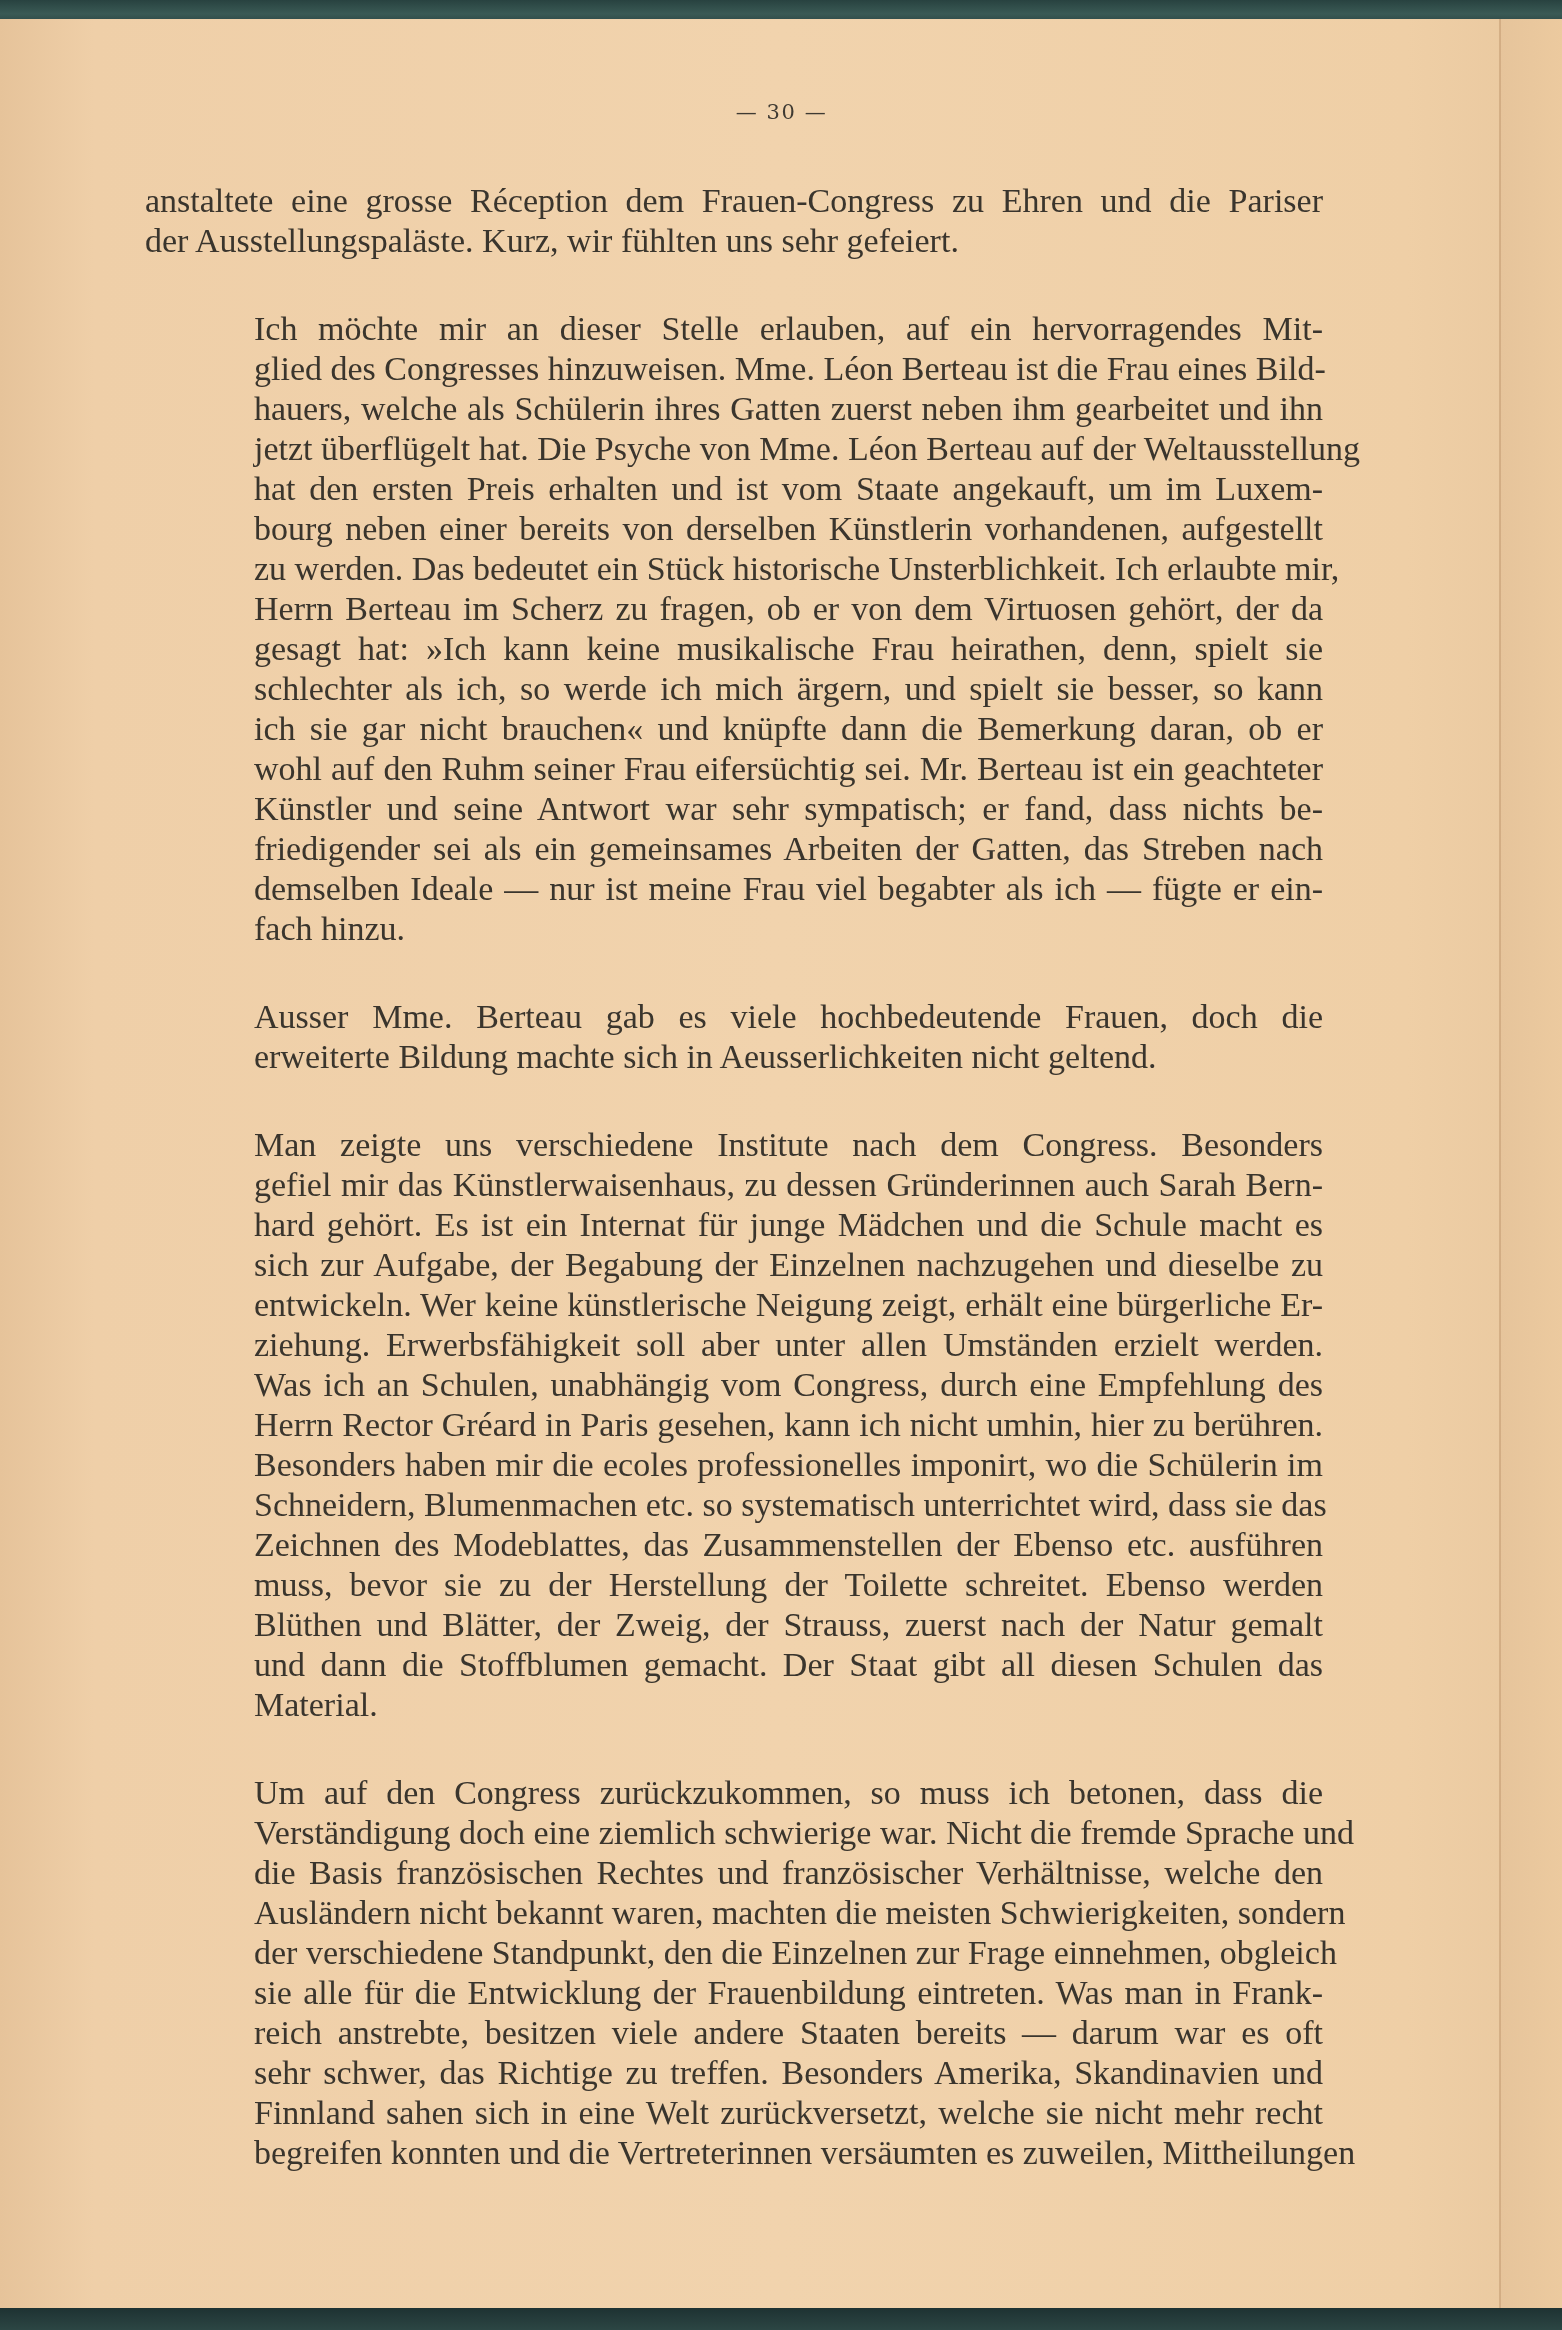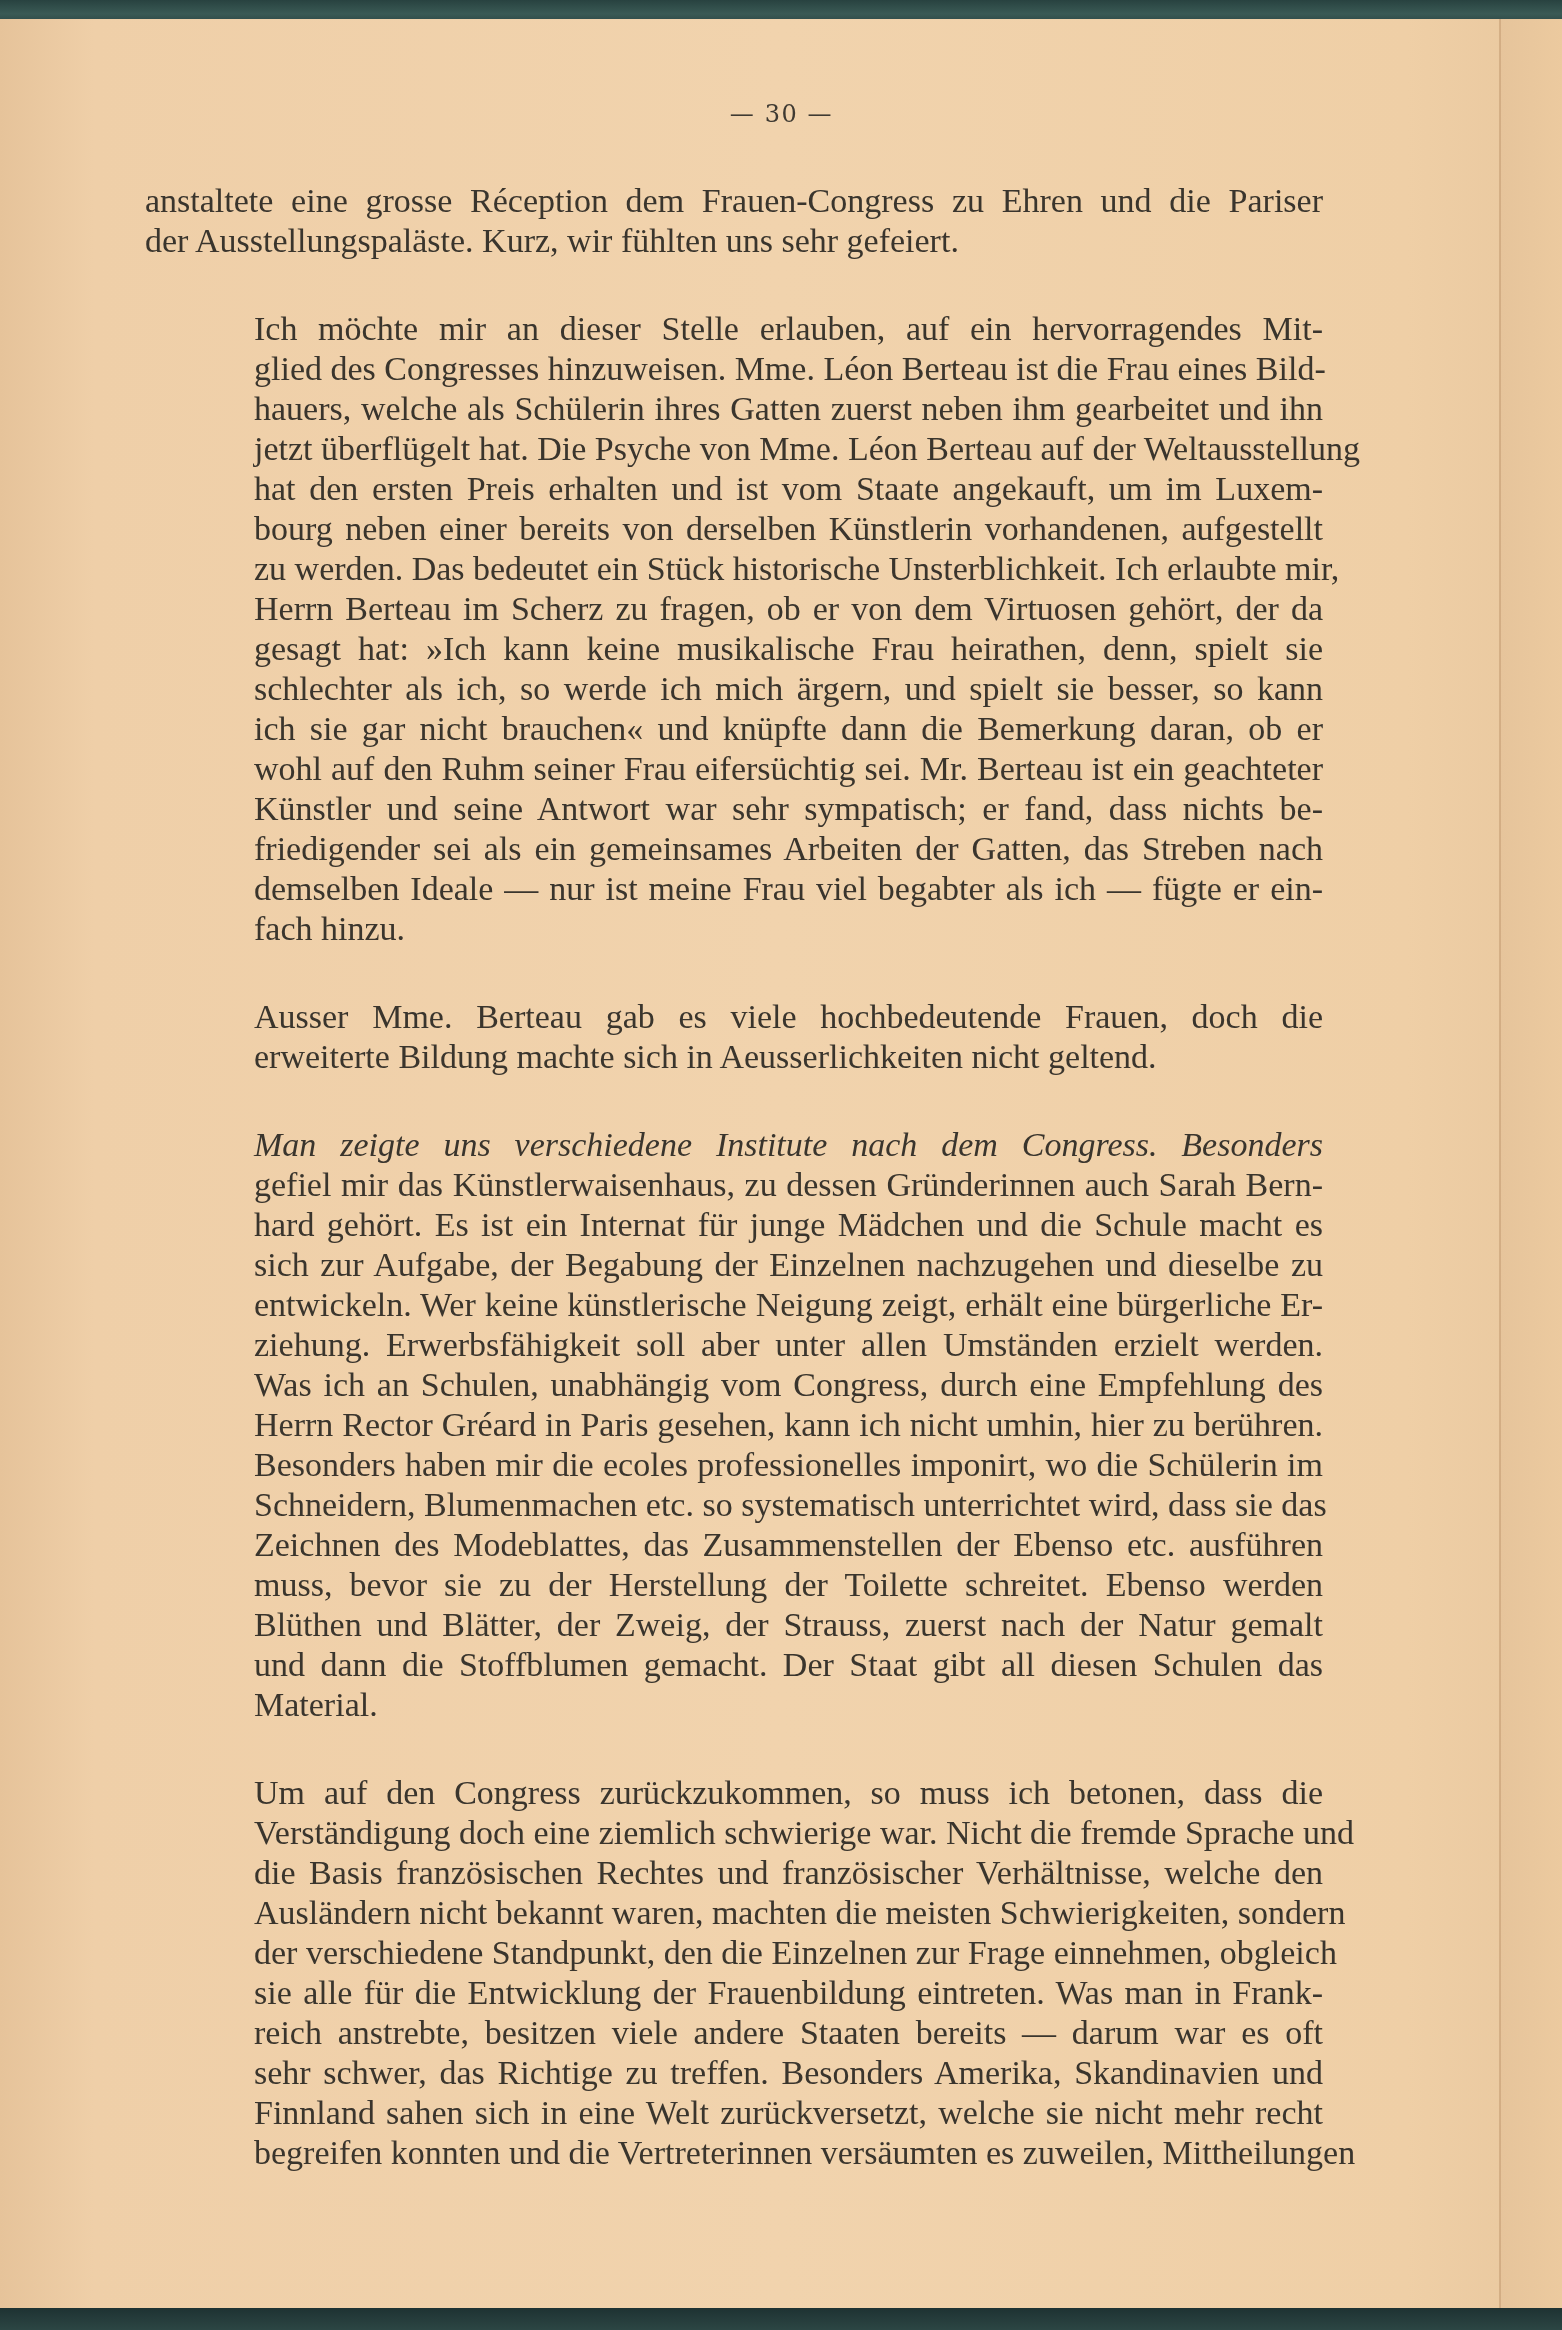--- a/index.html
+++ b/index.html
@@ -22,21 +22,21 @@
     .page-edge {
       position: absolute; top: 19px; left: 1499px; width: 1.6px; height: 2291px;
       background: #caa47a; opacity: 0.7;
     }
     .page-strip {
       position: absolute; top: 19px; left: 1500px; width: 63px; height: 2291px;
       background: linear-gradient(90deg, #e6c49b 0%, #ecca9f 100%);
     }
     .page-number {
       position: absolute; top: 100px; left: 0; width: 1563px; text-align: center;
-      font-family: "DejaVu Serif", serif; font-size: 24px; color: #3f3a32;
+      font-family: "DejaVu Serif", serif; font-size: 21px; color: #3f3a32;
       letter-spacing: 1.6px;
     }
     .text-body {
       position: absolute; left: 145px; top: 181px; width: 1178px;
       font-family: "Liberation Serif", serif; font-size: 34px; line-height: 40px;
       color: #3a352d; text-align: justify; hyphens: manual;
     }
     .para { margin: 0 0 6.3px 0; text-indent: 0; }
     .para.indent { text-indent: 109px; margin-top: 48px; }
     .line { display: block; text-align-last: justify; white-space: nowrap; }
@@ -74,21 +74,21 @@
       <span class="line">Künstler und seine Antwort war sehr sympatisch; er fand, dass nichts be-</span>
       <span class="line">friedigender sei als ein gemeinsames Arbeiten der Gatten, das Streben nach</span>
       <span class="line">demselben Ideale — nur ist meine Frau viel begabter als ich — fügte er ein-</span>
       <span class="line last">fach hinzu.</span>
     </div>
     <div class="para indent">
       <span class="line" style="text-indent: 109px;">Ausser Mme. Berteau gab es viele hochbedeutende Frauen, doch die</span>
       <span class="line last">erweiterte Bildung machte sich in Aeusserlichkeiten nicht geltend.</span>
     </div>
     <div class="para indent">
-      <span class="line" style="text-indent: 109px; font-style: italic;">Man zeigte uns verschiedene Institute nach dem Congress. Besonders</span>
+      <span class="line" style="text-indent: 109px;">Man zeigte uns verschiedene Institute nach dem Congress. Besonders</span>
       <span class="line">gefiel mir das Künstlerwaisenhaus, zu dessen Gründerinnen auch Sarah Bern-</span>
       <span class="line">hard gehört. Es ist ein Internat für junge Mädchen und die Schule macht es</span>
       <span class="line">sich zur Aufgabe, der Begabung der Einzelnen nachzugehen und dieselbe zu</span>
       <span class="line">entwickeln. Wer keine künstlerische Neigung zeigt, erhält eine bürgerliche Er-</span>
       <span class="line">ziehung. Erwerbsfähigkeit soll aber unter allen Umständen erzielt werden.</span>
       <span class="line">Was ich an Schulen, unabhängig vom Congress, durch eine Empfehlung des</span>
       <span class="line">Herrn Rector Gréard in Paris gesehen, kann ich nicht umhin, hier zu berühren.</span>
       <span class="line">Besonders haben mir die ecoles professionelles imponirt, wo die Schülerin im</span>
       <span class="line">Schneidern, Blumenmachen etc. so systematisch unterrichtet wird, dass sie das</span>
       <span class="line">Zeichnen des Modeblattes, das Zusammenstellen der Ebenso etc. ausführen</span>

